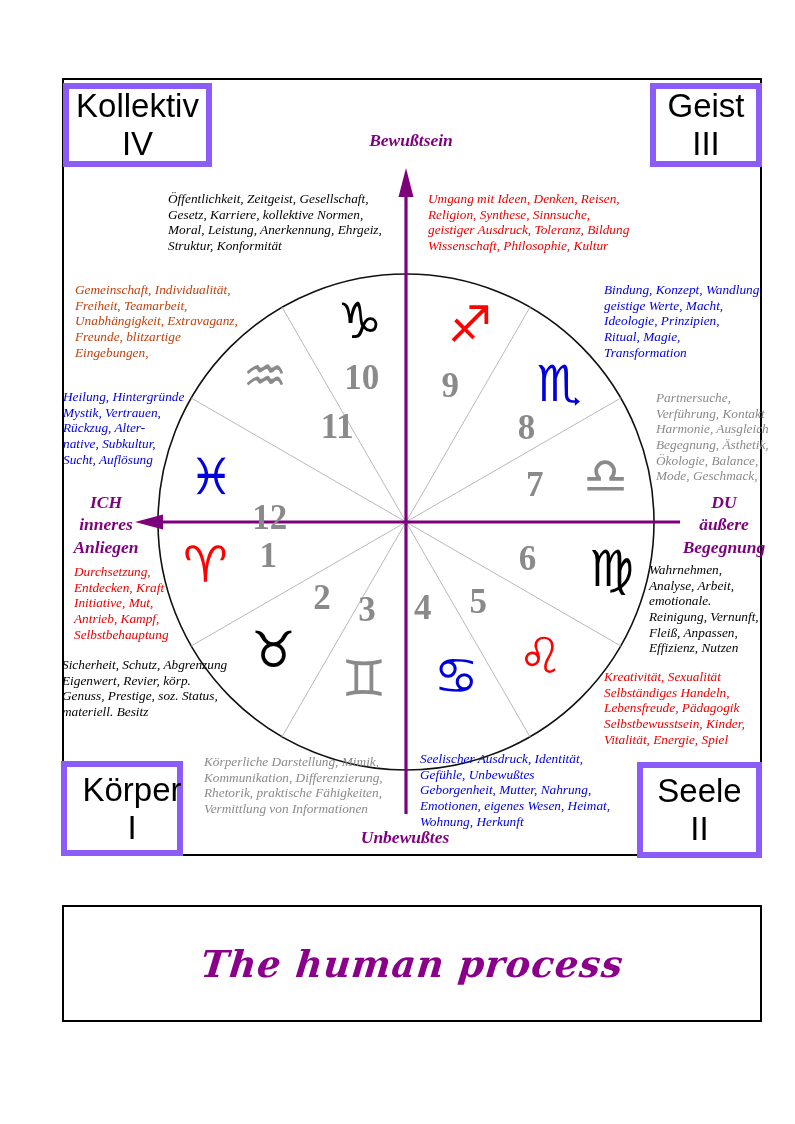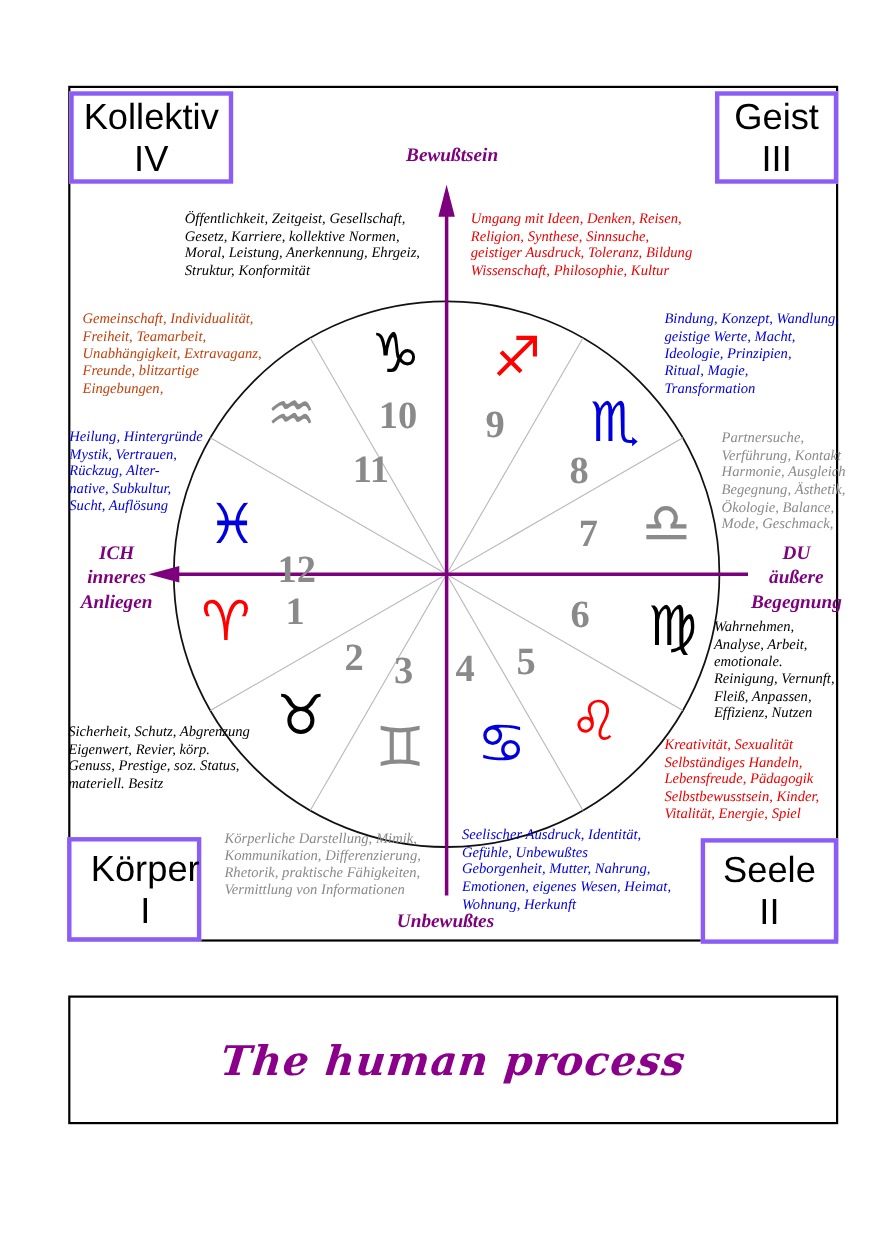--- a/index.html
+++ b/index.html
@@ -1,21 +1,21 @@
 <!DOCTYPE html>
 <html><head>
 <meta charset="utf-8">
 <style>
   html,body{margin:0;padding:0;background:#fff;}
   .canvas{position:relative;width:795px;height:1124px;background:#fff;overflow:hidden;
           font-family:"Liberation Serif",serif;}
   .main-box{position:absolute;left:62px;top:78px;width:700px;height:778px;
             border:2px solid #000;box-sizing:border-box;background:#fff;}
   .wheel-svg{position:absolute;left:0;top:0;pointer-events:none;}
-  .corner-box{position:absolute;border:4px solid #8b5cf6;background:#fff;box-sizing:border-box;
+  .corner-box{position:absolute;border:6px solid #8b5cf6;background:#fff;box-sizing:border-box;
               display:flex;flex-direction:column;align-items:center;justify-content:center;
               font-family:"Liberation Sans",sans-serif;font-size:33px;line-height:1.14;color:#000;
               text-align:center;z-index:5;}
   .txt{position:absolute;font-style:italic;font-size:13.3px;line-height:1.18;
        white-space:pre-line;z-index:4;}
   .axis-label{position:absolute;font-style:italic;font-weight:bold;font-size:17.5px;
               line-height:1.28;color:#7d007d;text-align:center;white-space:pre-line;z-index:6;}
   .house-number{position:absolute;transform:translate(-50%,-50%);
                 font-weight:bold;font-size:35px;font-family:"Liberation Serif",serif;z-index:3;}
   .zodiac-symbol{position:absolute;transform:translate(-50%,-50%);
@@ -86,20 +86,25 @@
   <div class="txt" style="left: 75px; top: 282px; width: 185px; color: #c2410c;">Gemeinschaft, Individualität,
 Freiheit, Teamarbeit,
 Unabhängigkeit, Extravaganz,
 Freunde, blitzartige
 Eingebungen,</div>
   <div class="txt" style="left: 63px; top: 389px; width: 138px; color: rgb(0, 0, 221);">Heilung, Hintergründe
 Mystik, Vertrauen,
 Rückzug, Alter-
 native, Subkultur,
 Sucht, Auflösung</div>
+  <div class="txt" style="left: 74px; top: 564px; width: 125px; color: rgb(238, 0, 0);">Durchsetzung,
+Entdecken, Kraft
+Initiative, Mut,
+Antrieb, Kampf,
+Selbstbehauptung</div>
   <div class="txt" style="left: 62px; top: 657px; width: 196px; color: rgb(0, 0, 0);">Sicherheit, Schutz, Abgrenzung
 Eigenwert, Revier, körp.
 Genuss, Prestige, soz. Status,
 materiell. Besitz</div>
   <div class="txt" style="left: 204px; top: 754px; width: 210px; color: rgb(138, 138, 138);">Körperliche Darstellung, Mimik,
 Kommunikation, Differenzierung,
 Rhetorik,  praktische Fähigkeiten,
 Vermittlung von Informationen</div>
   <div class="txt" style="left: 420px; top: 751px; width: 210px; color: rgb(0, 0, 221);">Seelischer Ausdruck, Identität,
 Gefühle, Unbewußtes

